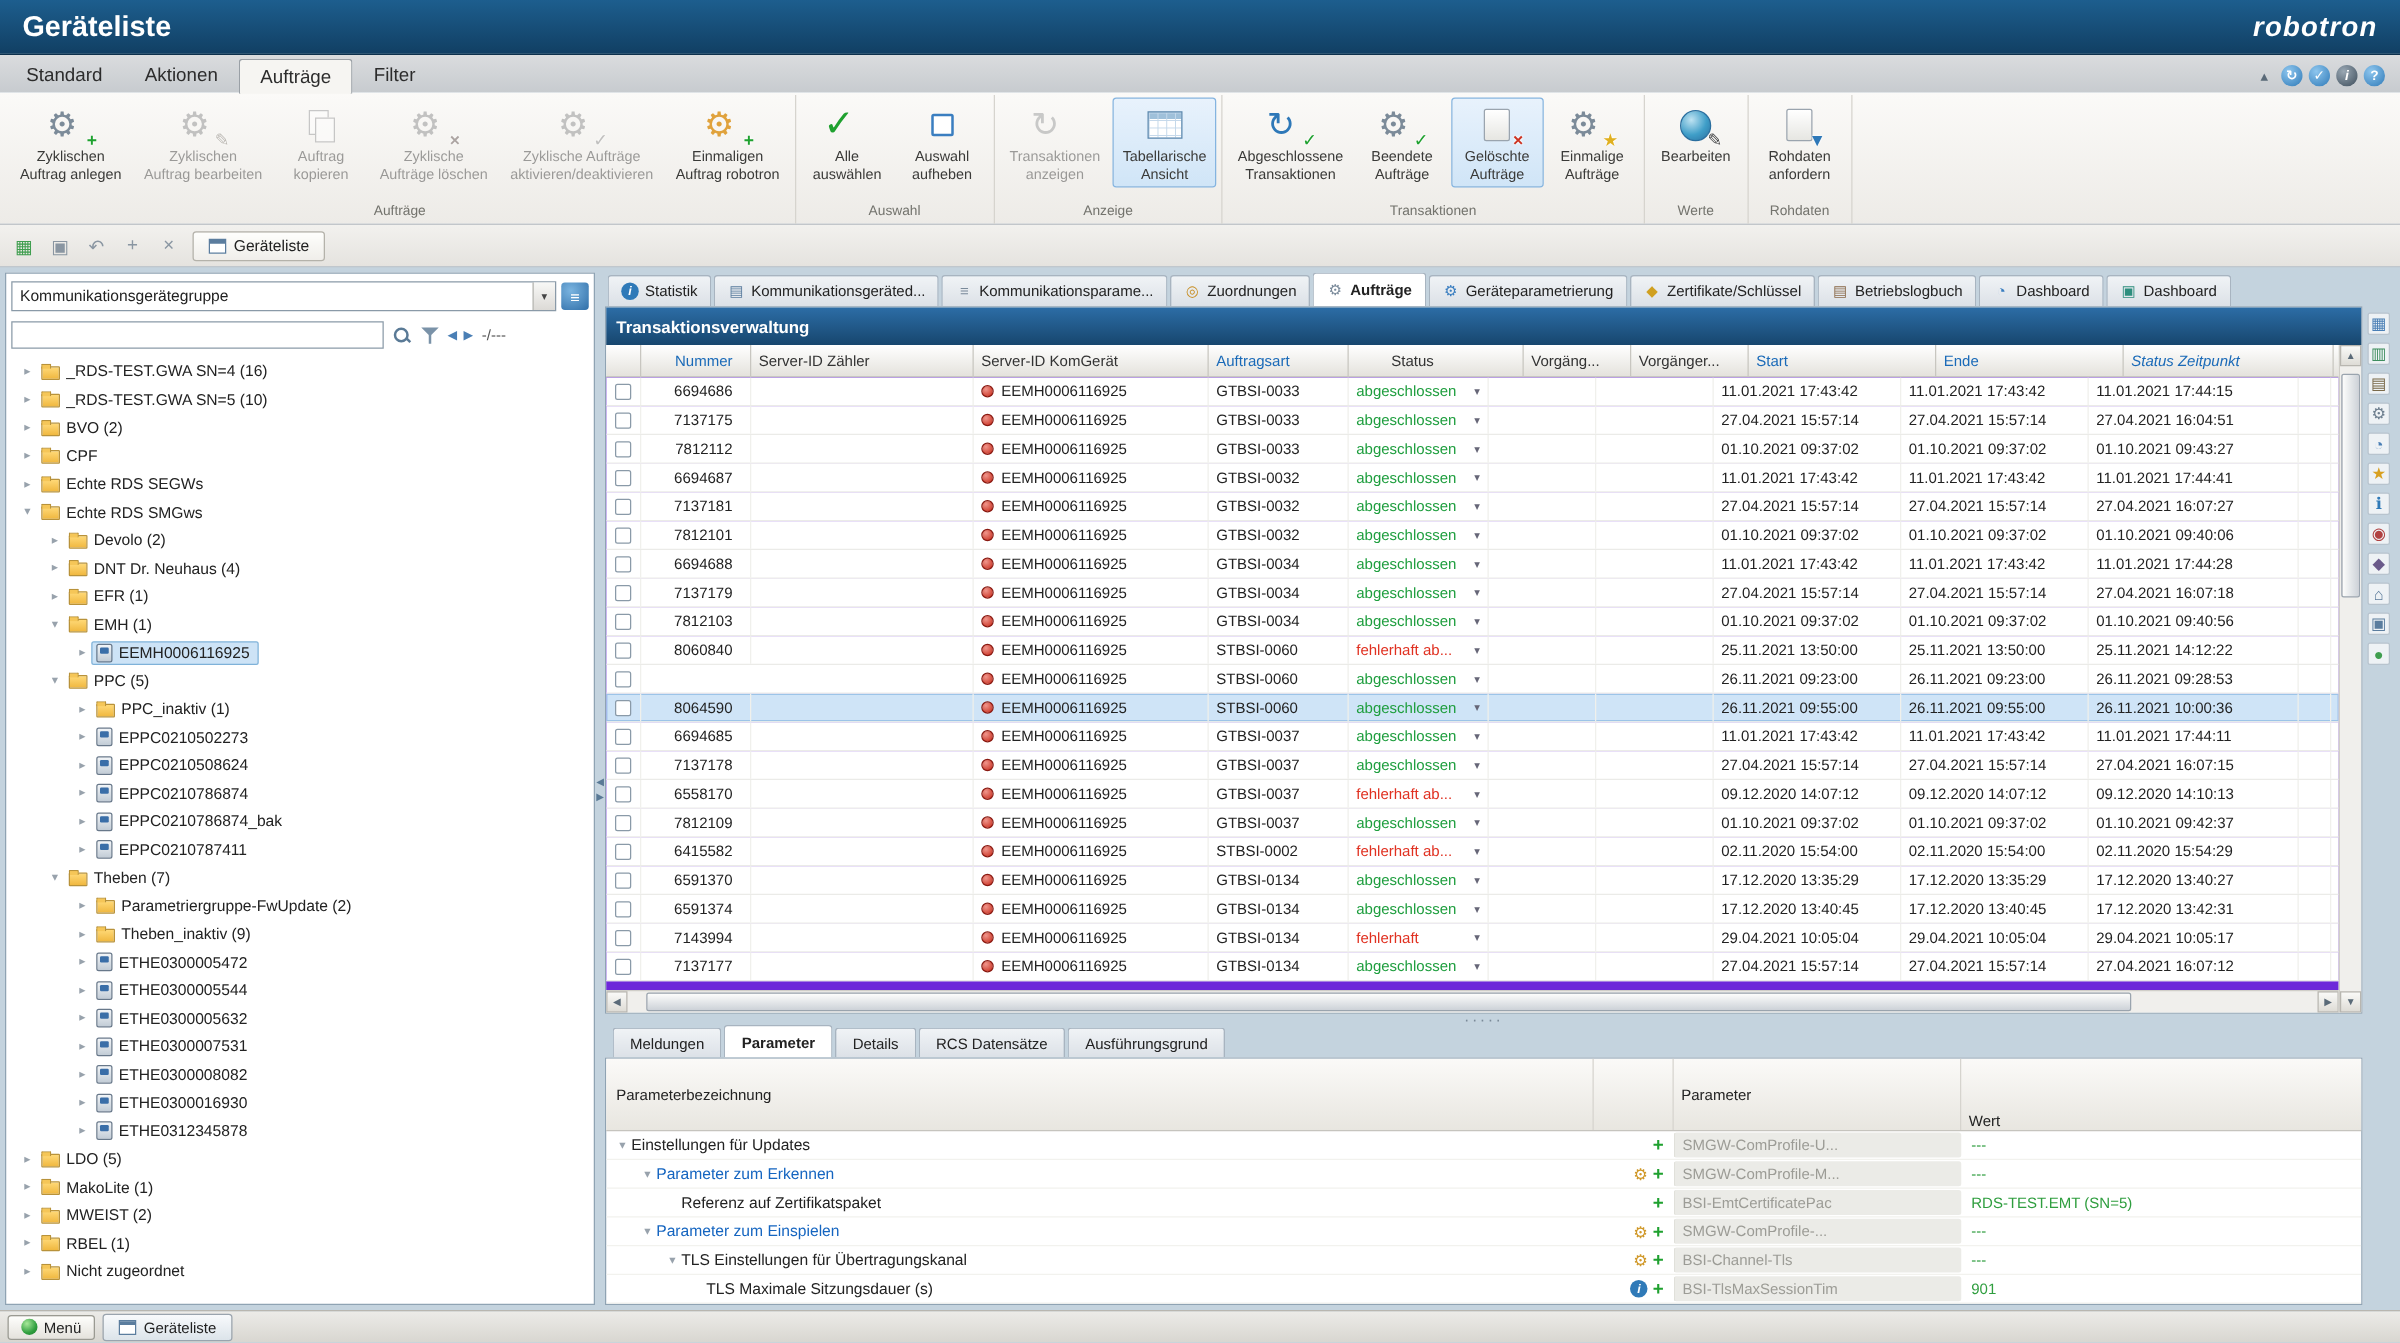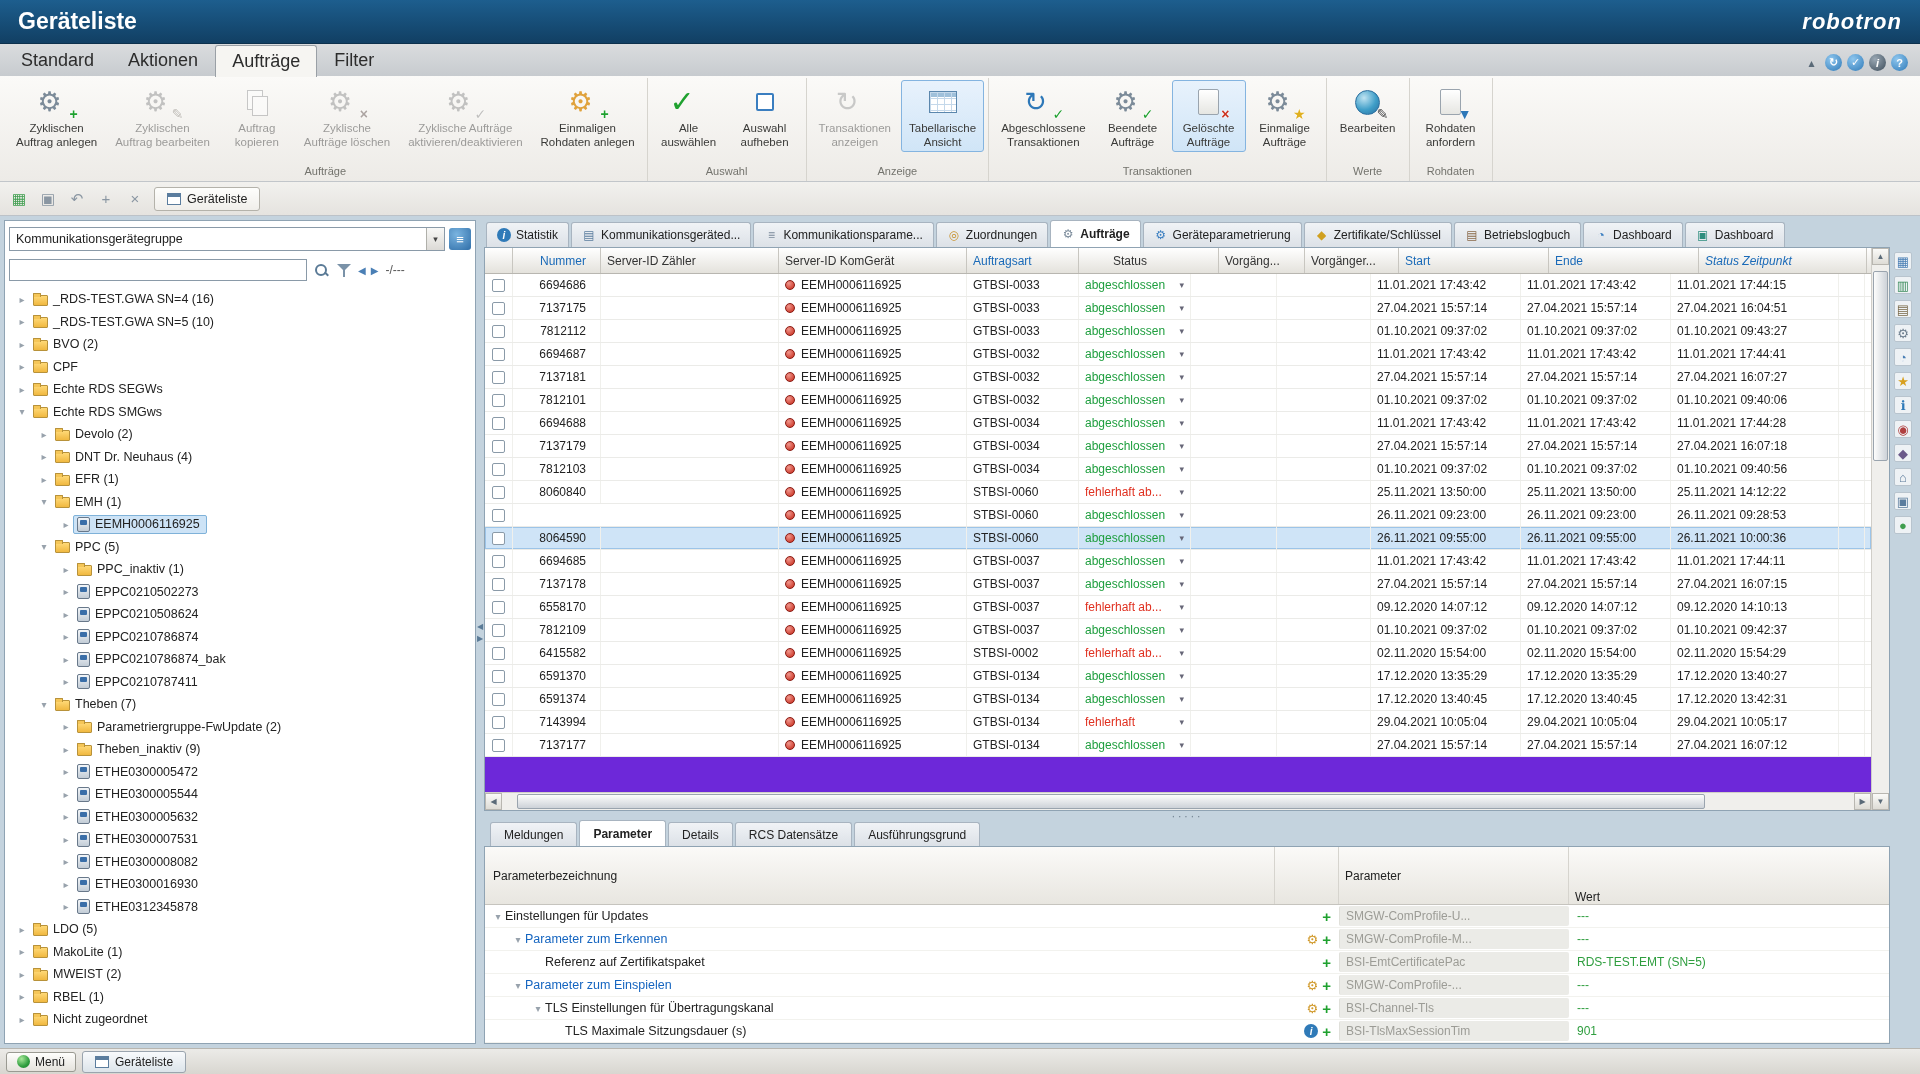--- a/index.html
+++ b/index.html
@@ -10,21 +10,21 @@
   .app { width:1920px; height:1074px; display:flex; flex-direction:column; }
 
   
   .titlebar { flex:0 0 44px; background:linear-gradient(#1d5e8e,#113f63); display:flex; align-items:center; justify-content:space-between; padding:0 18px; border-bottom:1px solid #0c304c; }
   .title { color:#fff; font-size:23px; font-weight:bold; }
   .brand { color:#fff; font-size:22px; font-weight:bold; font-style:italic; letter-spacing:1px; }
 
   
   .menubar { flex:0 0 30px; background:linear-gradient(#dadcde,#c7cbcf); display:flex; align-items:flex-end; justify-content:space-between; }
   .menu-tabs { display:flex; padding-left:4px; }
-  .menu-tab { padding:5px 16px; font-size:18px; color:#2c2c2c; border:1px solid transparent; border-bottom:none; border-radius:3px 3px 0 0; }
+  .menu-tab { padding:5px 16px; font-size:15px; color:#2c2c2c; border:1px solid transparent; border-bottom:none; border-radius:3px 3px 0 0; }
   .menu-tab.active { background:#f6f5f2; border-color:#9aa0a6; position:relative; top:1px; }
   .menu-right { display:flex; gap:5px; align-items:center; padding:0 12px 5px; }
   .mr-ico { width:17px; height:17px; border-radius:50%; background:radial-gradient(circle at 35% 30%,#8ec6ee,#2f7ab8); color:#fff; font-size:11px; font-weight:bold; display:flex; align-items:center; justify-content:center; }
   .mr-ico.flat { background:none; color:#5a6a78; border-radius:0; font-size:12px; }
   .mr-ico.dark { background:radial-gradient(circle at 35% 30%,#9aa8b4,#3c4c5a); font-style:italic; }
 
   
   .ribbon { flex:0 0 106px; background:linear-gradient(#fbfaf8,#edebe7); display:flex; align-items:stretch; padding:2px 4px 0; border-bottom:1px solid #c2c6ca; }
   .ribbon-group { display:flex; flex-direction:column; border-right:1px solid #d6d4ce; padding:1px 3px 0; }
   .ribbon-buttons { display:flex; flex:1; align-items:flex-start; }
@@ -225,21 +225,21 @@
             </span>
             <div class="ribbon-label">Zyklische Aufträge
 aktivieren/deaktivieren</div>
           </div>
           <div class="ribbon-btn normal">
             <span class="ric">
               <span class="main" style="color: rgb(224, 162, 60);">⚙</span>
               <span class="badge" style="color: rgb(31, 161, 47);">+</span>
             </span>
             <div class="ribbon-label">Einmaligen
-Rohdaten anlegen</div>
+Auftrag robotron</div>
           </div>
         </div>
         <div class="ribbon-group-label">Aufträge</div>
       </div>
       <div class="ribbon-group">
         <div class="ribbon-buttons">
           <div class="ribbon-btn normal">
             <span class="ric">
               <span class="main big" style="color: rgb(31, 161, 47);">✓</span>
             </span>
@@ -649,20 +649,23 @@
             <span class="ti " style="color: rgb(58, 126, 192);">◔</span>
             <span>Dashboard</span>
           </div>
           <div class="main-tab">
             <span class="ti " style="color: rgb(46, 142, 126);">▣</span>
             <span>Dashboard</span>
           </div>
         </div>
 
       <div class="table-panel">
+        <div class="panel-title">
+          <span>Transaktionsverwaltung</span>
+        </div>
         <div class="table-wrap">
           <div class="table-cols">
             <div class="thead">
                 <div class="th" style="width: 28px;"></div>
                 <div class="th sorted num" style="width: 88px;">Nummer</div>
                 <div class="th" style="width: 178px;">Server-ID Zähler</div>
                 <div class="th" style="width: 188px;">Server-ID KomGerät</div>
                 <div class="th sorted" style="width: 112px;">Auftragsart</div>
                 <div class="th" style="width: 112px; margin-left: 28px;">Status</div>
                 <div class="th" style="width: 86px;">Vorgäng...</div>

